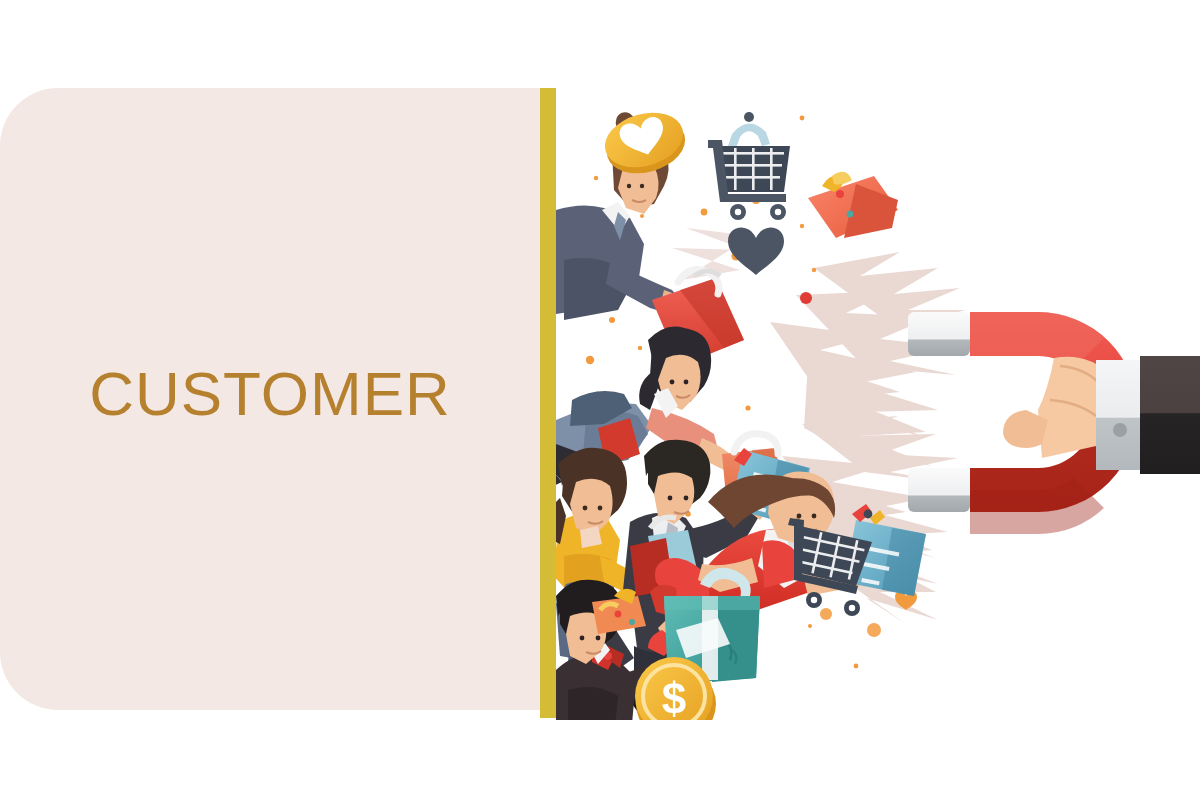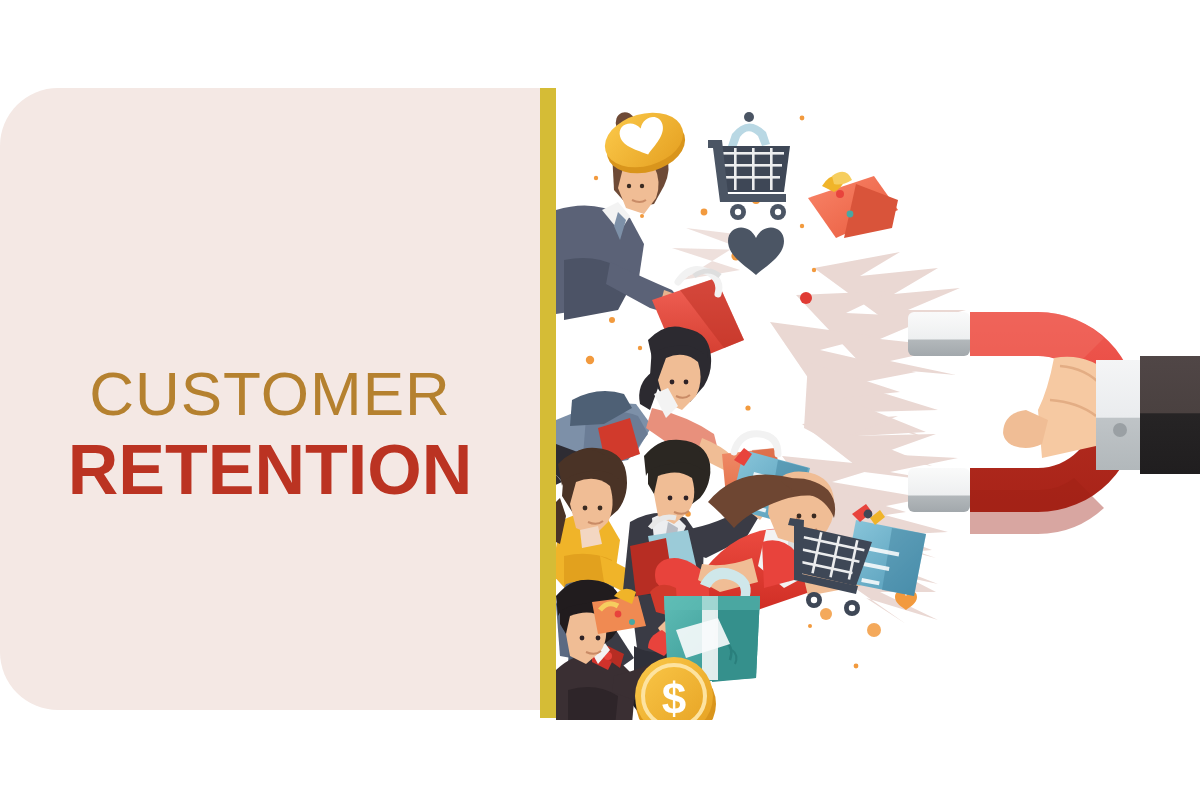--- a/index.html
+++ b/index.html
@@ -74,21 +74,20 @@
   #illo-svg { display: block; width: 644px; height: 630px; }
 </style>
 </head>
 <body>
 
 <div id="stage">
 
   <div id="text-panel">
     <div id="title-block">
       <span id="title-line-1">CUSTOMER</span>
-      <span id="title-line-2">RETENTION</span>
     </div>
   </div>
 
   <div id="divider-bar"></div>
 
   <div id="illustration">
     <svg id="illo-svg" viewBox="0 0 644 630" xmlns="http://www.w3.org/2000/svg">
       <defs>
         <linearGradient id="gMagnet" x1="0" y1="0" x2="0" y2="1">
           <stop offset="0%" stop-color="#EE5B52"></stop>

